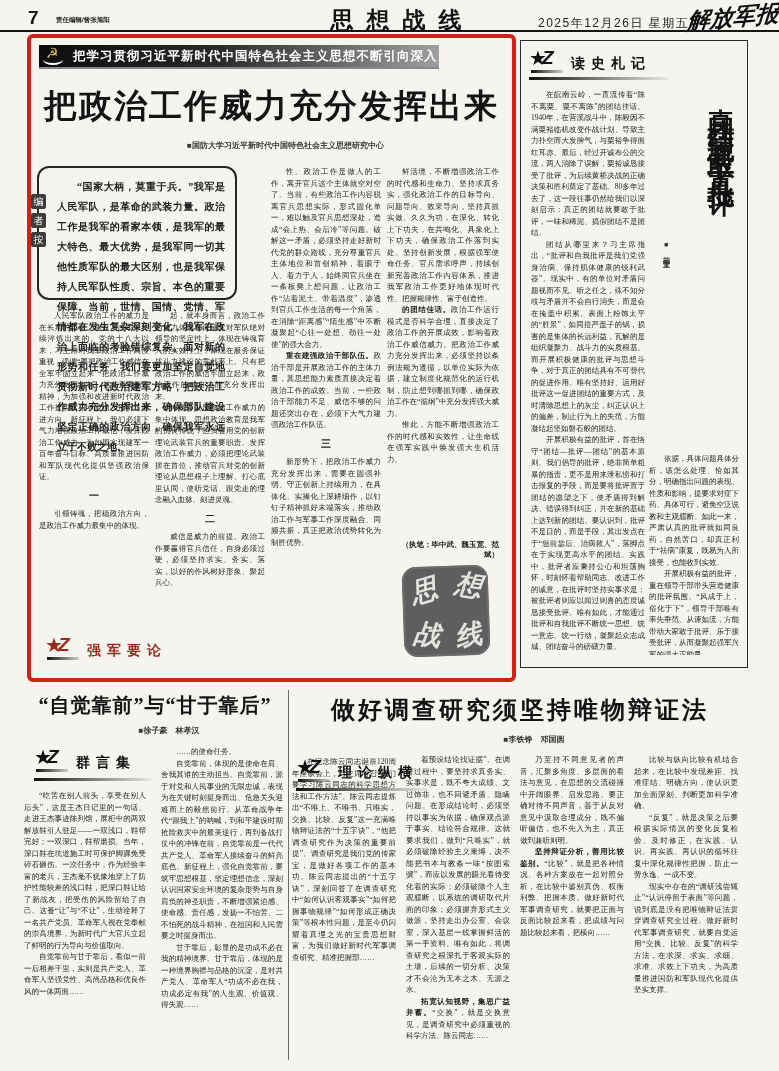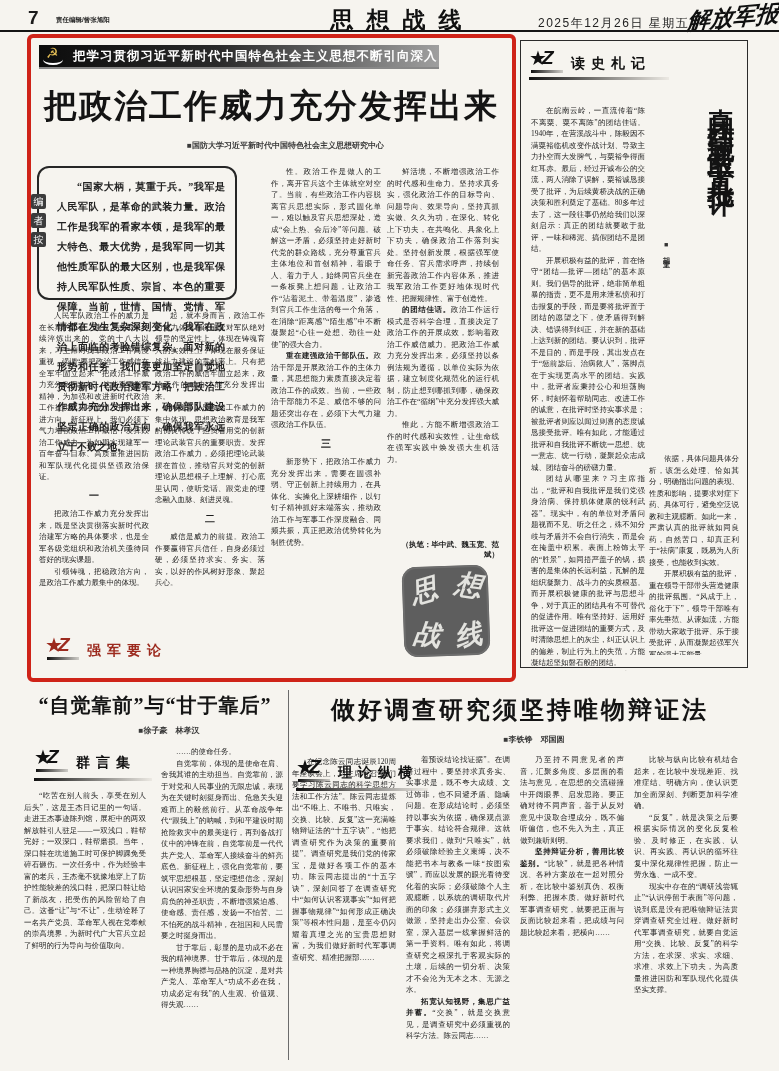--- a/index.html
+++ b/index.html
@@ -93,21 +93,20 @@
         <span>编</span>
         <span>者</span>
         <span>按</span>
       </div>
       <div class="txt">“国家大柄，莫重于兵。”我军是人民军队，是革命的武装力量。政治工作是我军的看家本领，是我军的最大特色、最大优势，是我军同一切其他性质军队的最大区别，也是我军保持人民军队性质、宗旨、本色的重要保障。当前，世情、国情、党情、军情都在发生复杂深刻变化，我军在政治上面临的考验错综复杂。面对新的形势和任务，我们要更加坚定自觉地贯彻新时代政治建军方略，把政治工作威力充分发挥出来，确保部队建设坚定正确的政治方向，确保我军永远立于不败之地。</div>
     </div>
 
     <div class="abs col" style="left:8px;top:272px;width:110px;height:318px;">
         <p>人民军队政治工作的威力是在长期的革命、建设、改革中持续淬炼出来的。党的十八大以来，习主席对我军政治工作高度重视，强调“要把政治工作威信在全军牢固立起来”“把政治工作威力充分发挥出来”。这些重要指示精神，为加强和改进新时代政治工作提供了根本遵循、指明了前进方向。新征程上，我们必须下气力增强政治工作威信，发挥政治工作威力，为如期实现建军一百年奋斗目标、高质量推进国防和军队现代化提供坚强政治保证。</p>
         <p class="divider">一</p>
-        <p>把政治工作威力充分发挥出来，既是坚决贯彻落实新时代政治建军方略的具体要求，也是全军各级党组织和政治机关亟待回答好的现实课题。</p>
         <p>引领铸魂，把稳政治方向，是政治工作威力最集中的体现。</p>
       </div>
     <div class="abs col" style="left:124px;top:272px;width:110px;height:362px;">
         <p>起，就本身而言，政治工作的威力体现在保证党对军队绝对领导的坚定性上，体现在铸魂育人的实效性上，体现在服务保证战斗力建设的贡献率上。只有把政治工作的威信牢固立起来，政治工作的威力才能充分发挥出来。</p>
         <p>铸魂育人是政治工作威力的集中体现。思想政治教育是我军的优良传统，担负着用党的创新理论武装官兵的重要职责。发挥政治工作威力，必须把理论武装摆在首位，推动官兵对党的创新理论从思想根子上理解、打心底里认同，使听党话、跟党走的理念融入血脉、刻进灵魂。</p>
         <p class="divider">二</p>
         <p>威信是威力的前提。政治工作要赢得官兵信任，自身必须过硬，必须坚持求实、务实、落实，以好的作风树好形象、聚起兵心。</p>
       </div>
     <div class="abs col" style="left:240px;top:128px;width:110px;height:506px;">
         <p>性。政治工作是做人的工作，离开官兵这个主体就空对空了。当前，有些政治工作内容脱离官兵思想实际，形式固化单一，难以触及官兵思想深处，造成“会上热、会后冷”等问题。破解这一矛盾，必须坚持走好新时代党的群众路线，充分尊重官兵主体地位和首创精神，着眼于人、着力于人，始终同官兵坐在一条板凳上想问题，让政治工作“沾着泥土、带着温度”，渗透到官兵工作生活的每一个角落，在消除“距离感”“陌生感”中不断凝聚起“心往一处想、劲往一处使”的强大合力。</p>
@@ -144,24 +143,24 @@
     <div class="abs szlogo" style="left:8px;top:8px;">
       <span class="szmark">
           <span class="star">★</span>
           <span class="zee">Z</span>
           <span class="bar"></span>
         </span>
       <span class="szname">读史札记</span>
     </div>
     <div class="abs szrule" style="left:8px;top:36px;width:140px;"></div>
 
-    <div class="abs col kai" style="left:10px;top:64px;width:114px;height:566px;font-family:Liberation Serif, serif;">
+    <div class="abs col kai" style="left:10px;top:48px;width:114px;height:566px;font-family:Liberation Serif, serif;">
         <p>在皖南云岭，一直流传着“陈不离粟、粟不离陈”的团结佳话。1940年，在营溪战斗中，陈毅因不满粟裕临机改变作战计划、导致主力扑空而大发脾气，与粟裕争得面红耳赤。最后，经过开诚布公的交流，两人消除了误解，粟裕诚恳接受了批评，为后续黄桥决战的正确决策和胜利奠定了基础。80多年过去了，这一段往事仍然给我们以深刻启示：真正的团结就要敢于批评，一味和稀泥、搞假团结不是团结。</p>
+        <p>团结从哪里来？习主席指出，“批评和自我批评是我们党强身治病、保持肌体健康的锐利武器”。现实中，有的单位对矛盾问题视而不见、听之任之，殊不知分歧与矛盾并不会自行消失，而是会在掩盖中积累。表面上粉饰太平的“胜景”，如同捂严盖子的锅，损害的是集体的长远利益，瓦解的是组织凝聚力、战斗力的实质根基。而开展积极健康的批评与思想斗争，对于真正的团结具有不可替代的促进作用。唯有坚持好、运用好批评这一促进团结的重要方式，及时清除思想上的灰尘，纠正认识上的偏差，制止行为上的失范，方能凝结起坚如磐石般的团结。</p>
         <p>开展积极有益的批评，首在恪守“团结—批评—团结”的基本原则。我们倡导的批评，绝非简单粗暴的指责，更不是用来泄私愤和打击报复的手段，而是要将批评置于团结的愿望之下，使矛盾得到解决、错误得到纠正，并在新的基础上达到新的团结。要认识到，批评不是目的，而是手段，其出发点在于“惩前毖后、治病救人”，落脚点在于实现更高水平的团结。实践中，批评者应秉持公心和坦荡胸怀，时刻怀着帮助同志、改进工作的诚意，在批评时坚持实事求是；被批评者则应以闻过则喜的态度诚恳接受批评。唯有如此，才能通过批评和自我批评不断统一思想、统一意志、统一行动，凝聚起众志成城、团结奋斗的磅礴力量。</p>
-        <p>团结从哪里来？习主席指出，“批评和自我批评是我们党强身治病、保持肌体健康的锐利武器”。现实中，有的单位对矛盾问题视而不见、听之任之，殊不知分歧与矛盾并不会自行消失，而是会在掩盖中积累。表面上粉饰太平的“胜景”，如同捂严盖子的锅，损害的是集体的长远利益，瓦解的是组织凝聚力、战斗力的实质根基。而开展积极健康的批评与思想斗争，对于真正的团结具有不可替代的促进作用。唯有坚持好、运用好批评这一促进团结的重要方式，及时清除思想上的灰尘，纠正认识上的偏差，制止行为上的失范，方能凝结起坚如磐石般的团结。</p>
         <p>开展积极有益的批评，贵在坚持实事求是。批评的生命力在于真实，没有客观事实支撑的批评既难以让人信服，更无法解决问题。只有在批评中坚持以具体事实为依据，既不夸大其词、上纲上线，也不避重就轻、隔靴搔痒，才能不断端正思想、纯洁组织，让批评真正成为清除政治灰尘的有力武器。这就要求我们，必须让批评奔着事实和……</p>
       </div>
 
     <div class="abs vhead" style="left:162px;top:46px;width:56px;height:366px;">真团结就要敢于真批评</div>
     <div class="abs vbyline" style="left:140px;top:200px;height:80px;">■胡宇堂</div>
 
     <div class="abs col kai" style="left:128px;top:412px;width:90px;height:202px;">
         <p>依据，具体问题具体分析，该怎么处理、恰如其分，明确指出问题的表现、性质和影响，提要求对症下药、具体可行，避免空泛说教和主观臆断。如此一来，严肃认真的批评就如同良药，自然苦口，却真正利于“祛病”康复，既易为人所接受，也能收到实效。</p>
         <p>开展积极有益的批评，重在领导干部带头营造健康的批评氛围。“风成于上，俗化于下”，领导干部唯有率先垂范、从谏如流，方能带动大家敢于批评、乐于接受批评，从而凝聚起强军兴军的强大正能量。</p>
       </div>
@@ -175,20 +174,21 @@
         <span class="star">★</span>
         <span class="zee">Z</span>
         <span class="bar"></span>
       </span>
     <span class="szname">群言集</span>
   </div>
   <div class="abs szrule" style="left:34px;top:778px;width:118px;"></div>
 
   <div class="abs col kai" style="left:24px;top:790px;width:122px;height:268px;">
       <p>“吃苦在别人前头，享受在别人后头”，这是王杰日记里的一句话。走进王杰事迹陈列馆，展柜中的两双解放鞋引人驻足——一双浅口，鞋帮完好；一双深口，鞋帮磨损。当年，深口鞋在坑道施工时可保护脚踝免受碎石砸伤。一次任务中，作为经验丰富的老兵，王杰毫不犹豫地穿上了防护性能较差的浅口鞋，把深口鞋让给了新战友，把受伤的风险留给了自己。这番“让”与“不让”，生动诠释了一名共产党员、革命军人视在党奉献的崇高境界，为新时代广大官兵立起了鲜明的行为导向与价值取向。</p>
+      <p>自觉靠前与甘于靠后，看似一前一后相差千里，实则是共产党人、革命军人坚强党性、高尚品格和优良作风的一体两面……</p>
     </div>
   <div class="abs col kai" style="left:161px;top:746px;width:122px;height:312px;">
       <p>……的使命任务。</p>
       <p>自觉靠前，体现的是使命在肩、舍我其谁的主动担当。自觉靠前，源于对党和人民事业的无限忠诚，表现为在关键时刻挺身而出、危急关头迎难而上的毅然前行。从革命战争年代“跟我上”的呐喊，到和平建设时期抢险救灾中的最美逆行，再到备战打仗中的冲锋在前，自觉靠前是一代代共产党人、革命军人接续奋斗的鲜亮底色。新征程上，强化自觉靠前，要筑牢思想根基，坚定理想信念，深刻认识国家安全环境的复杂形势与自身肩负的神圣职责，不断增强紧迫感、使命感、责任感，发扬一不怕苦、二不怕死的战斗精神，在祖国和人民需要之时挺身而出。</p>
       <p>甘于靠后，彰显的是功成不必在我的精神境界。甘于靠后，体现的是一种境界胸襟与品格的沉淀，是对共产党人、革命军人“功成不必在我，功成必定有我”的人生观、价值观、得失观……</p>
     </div>
 
   <div class="abs vr" style="left:288px;top:690px;width:1px;height:370px;"></div>
 
   <div class="abs serif theory-headline center" style="left:292px;top:694px;width:456px;">做好调查研究须坚持唯物辩证法</div>

